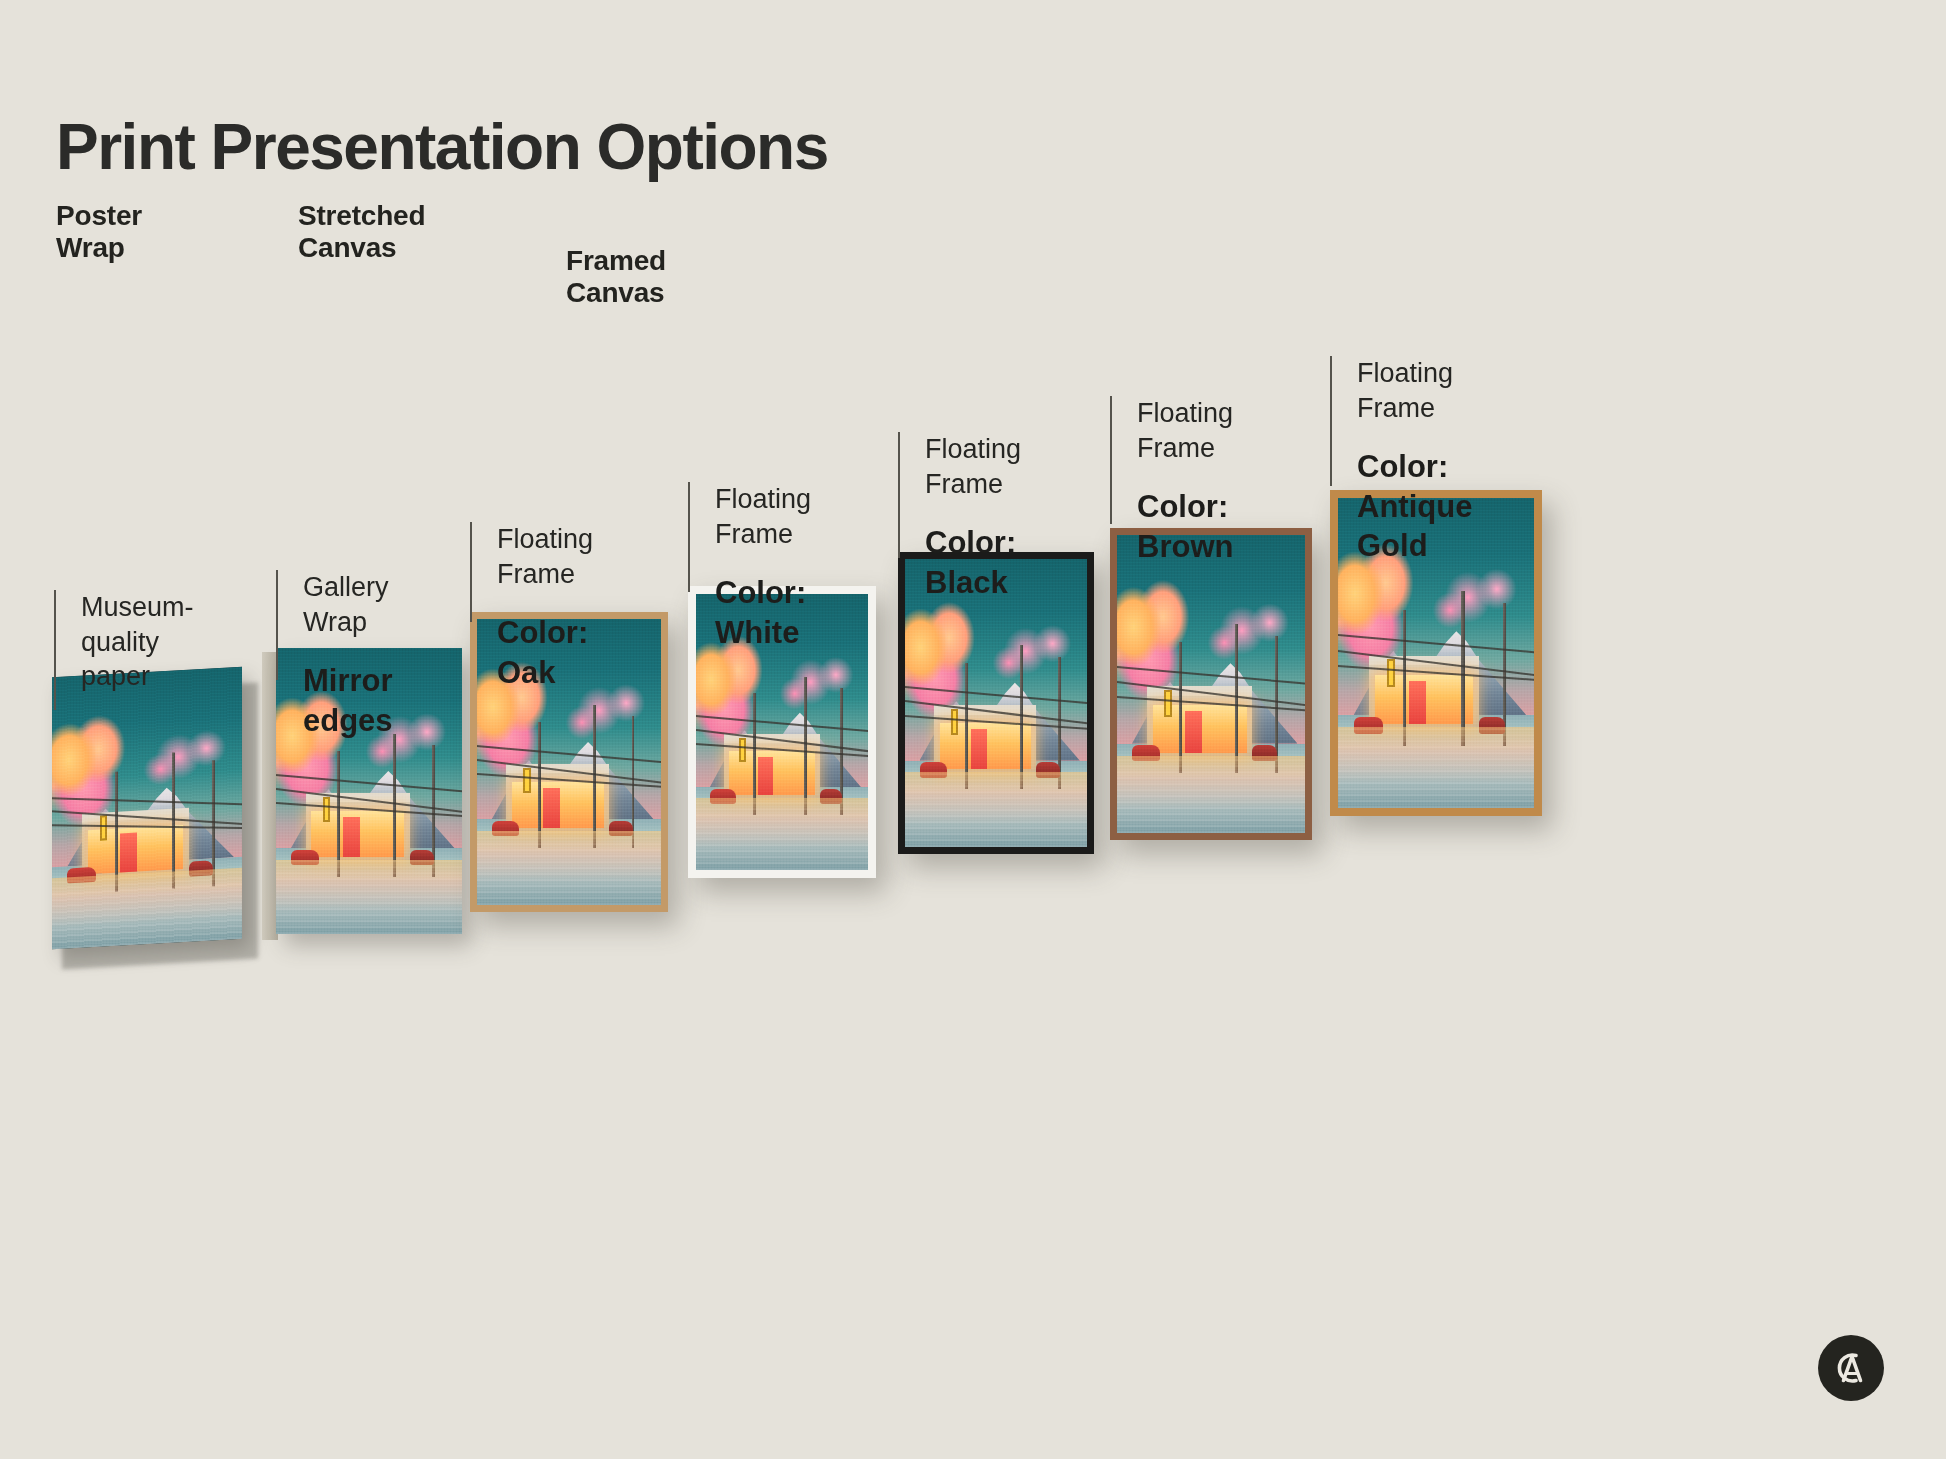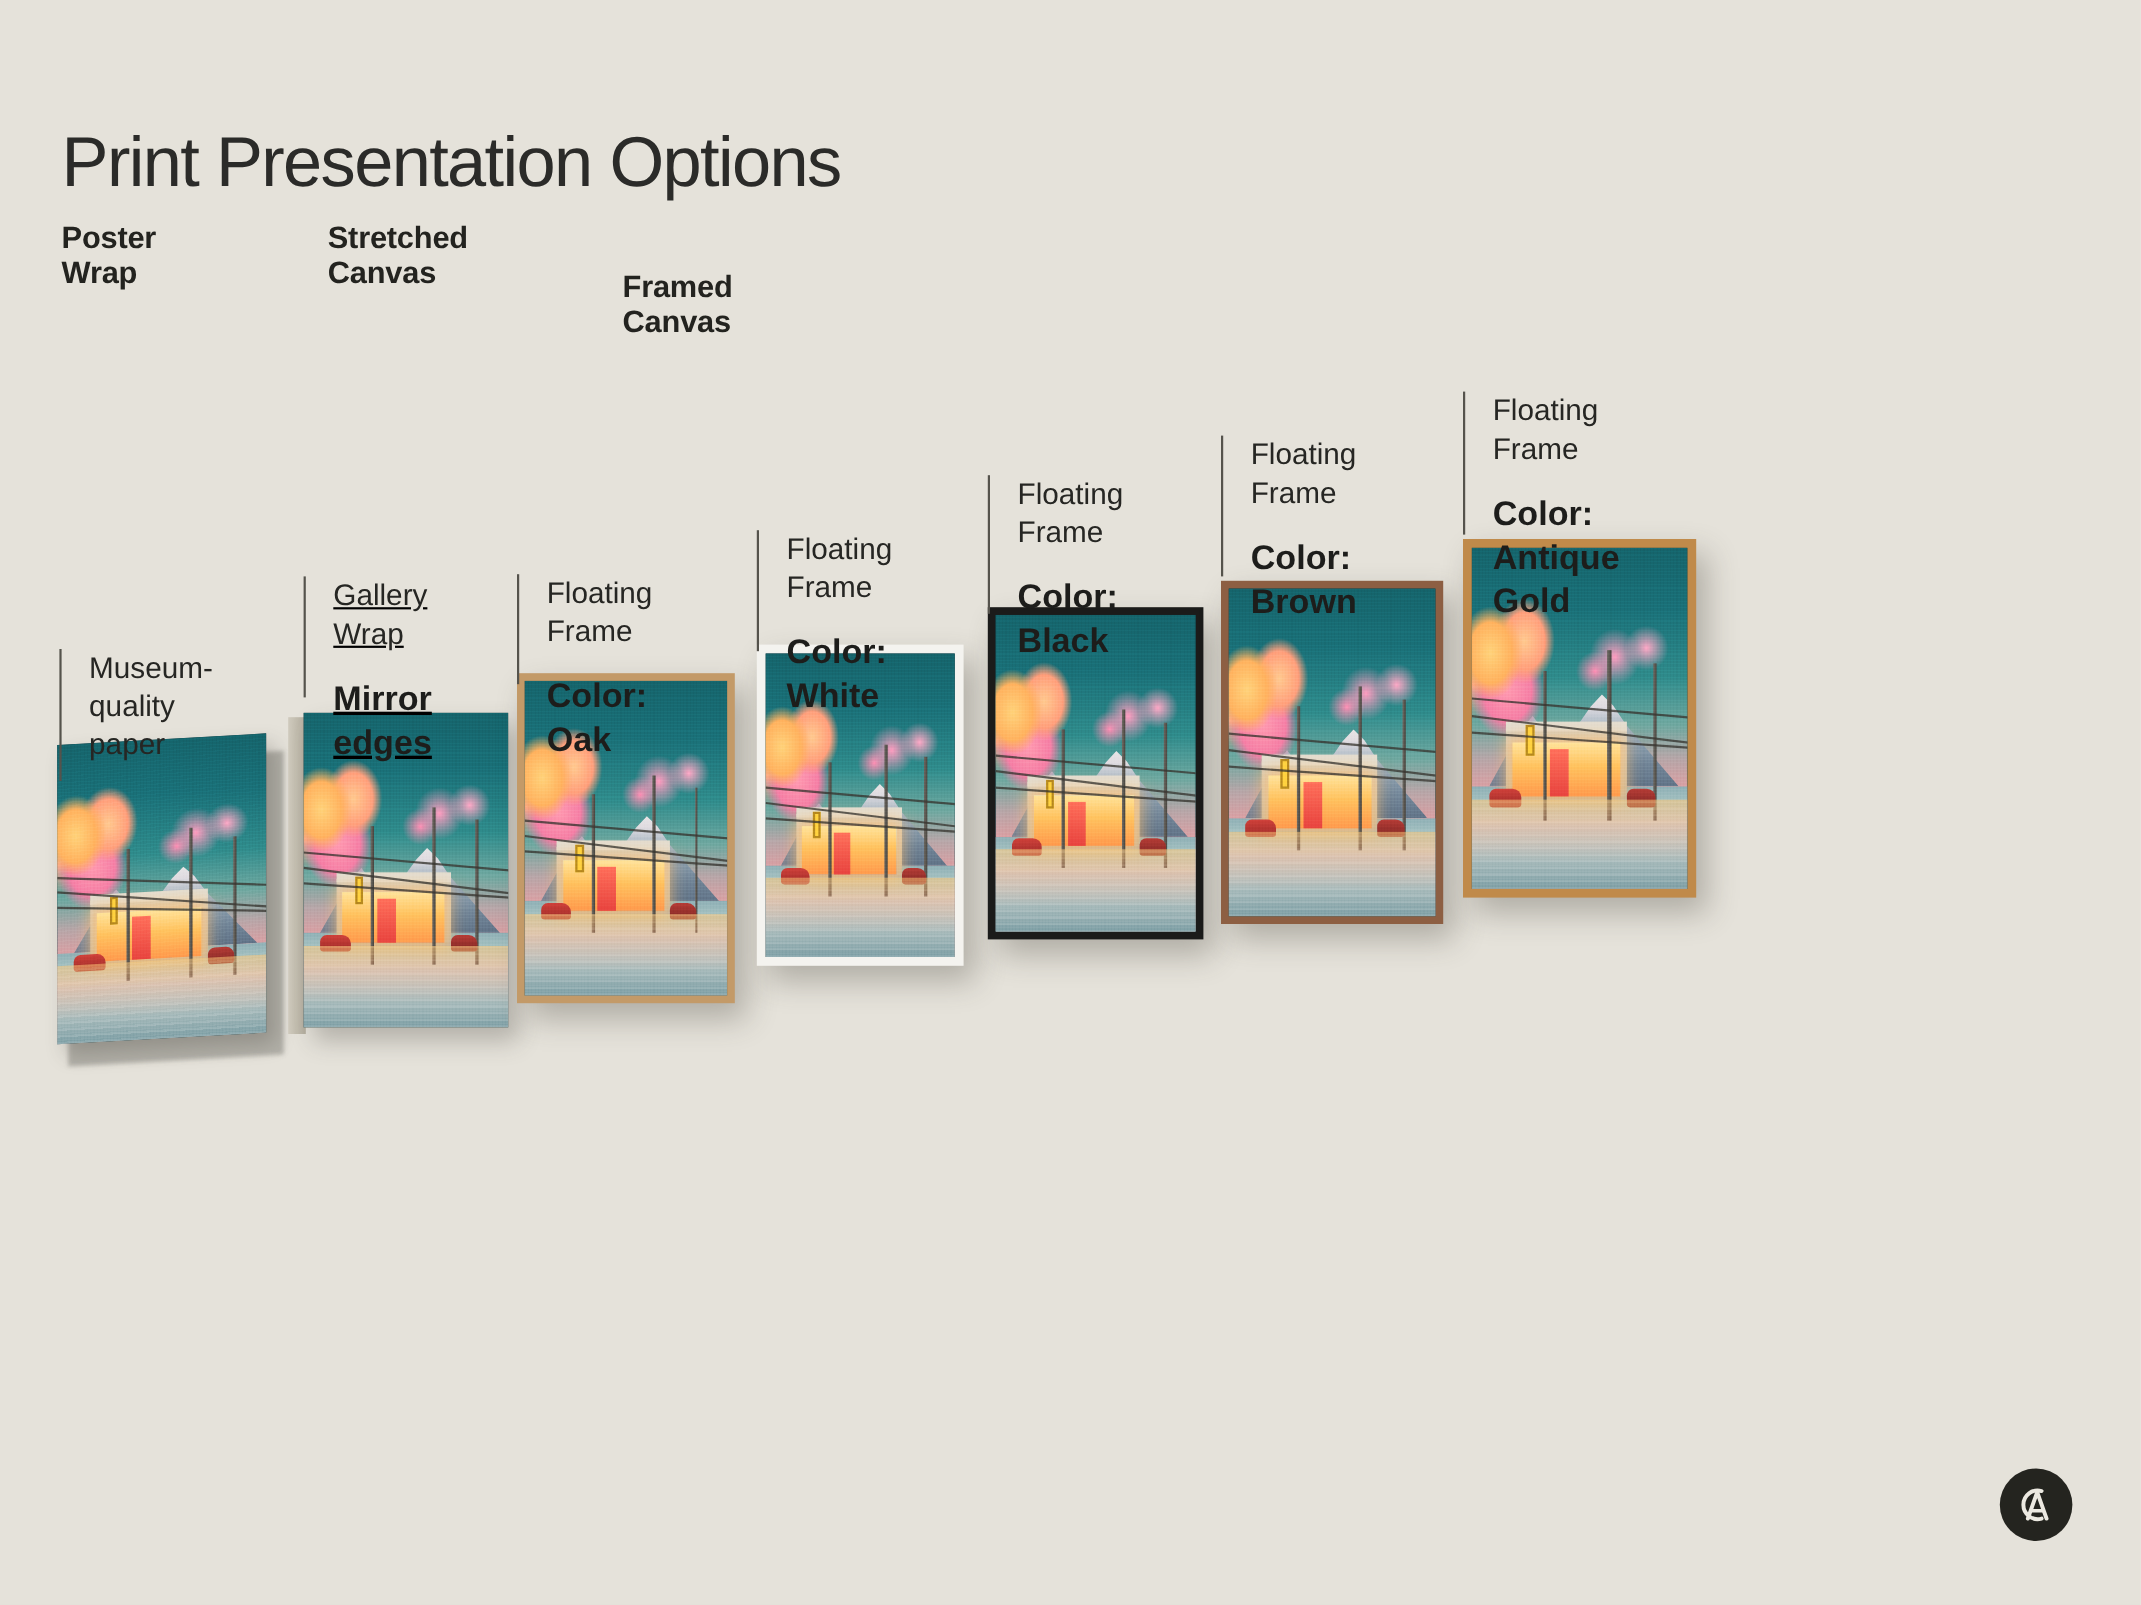--- a/index.html
+++ b/index.html
@@ -14,21 +14,21 @@
     position: relative;
     width: 1946px; height: 1459px;
     background: #e5e2da;
   }
 
   
   #page-title {
     position: absolute;
     left: 56px; top: 110px;
     font-size: 64px;
-    font-weight: 400;
+    font-weight: 700;
     letter-spacing: -1.5px;
     color: #2b2b29;
     white-space: nowrap;
   }
   .cat-head {
     position: absolute;
     font-size: 28px;
     font-weight: 800;
     line-height: 1.16;
     color: #23231f;
@@ -426,21 +426,21 @@
 
   <div class="callout" style="left:54px; top:590px; height:120px;">
     <div class="leader"></div>
     <div class="ctext">
       <div class="l1">Museum-
 quality
 paper</div>
     </div>
   </div>
 
-  <div class="callout" style="left:276px; top:524px; height:110px;text-decoration:underline;">
+  <div class="callout" style="left:276px; top:570px; height:110px;">
     <div class="leader"></div>
     <div class="ctext">
       <div class="l1">Gallery
 Wrap</div>
       <div class="l2 tight">Mirror
 edges</div>
     </div>
   </div>
 
   <div class="callout" style="left:470px; top:522px; height:100px;">

